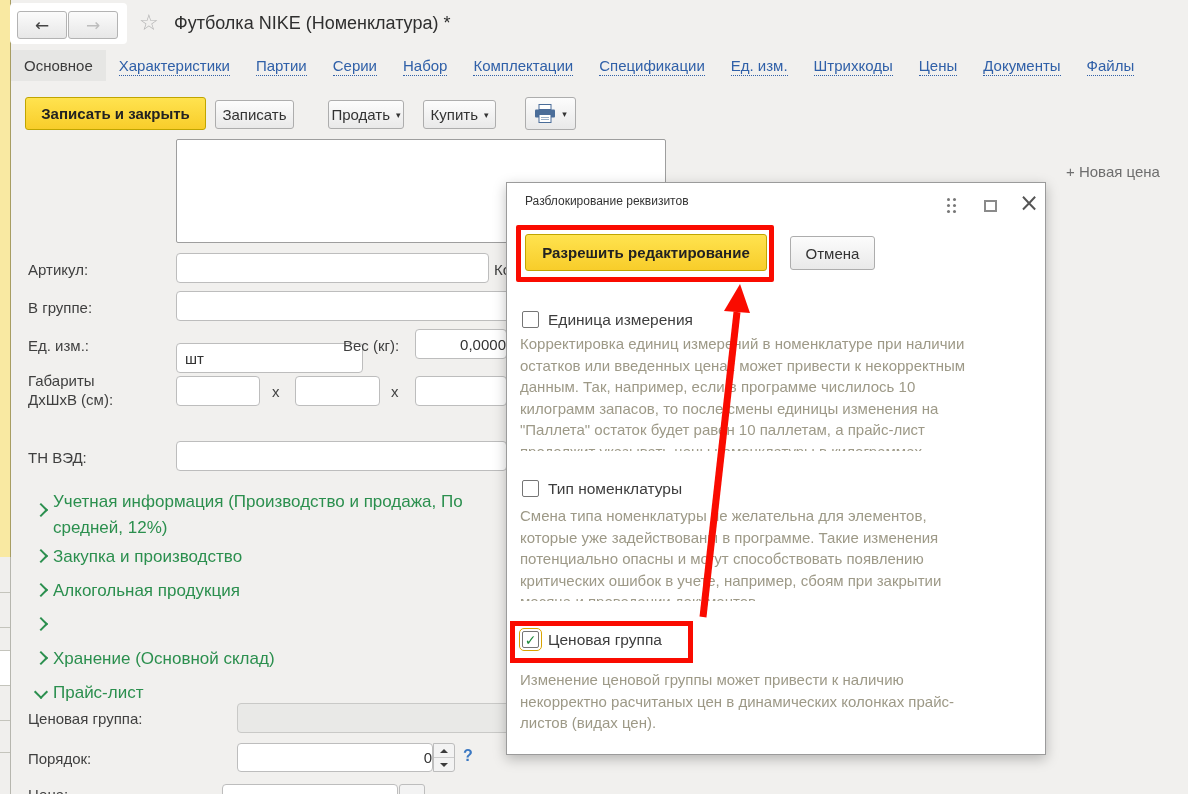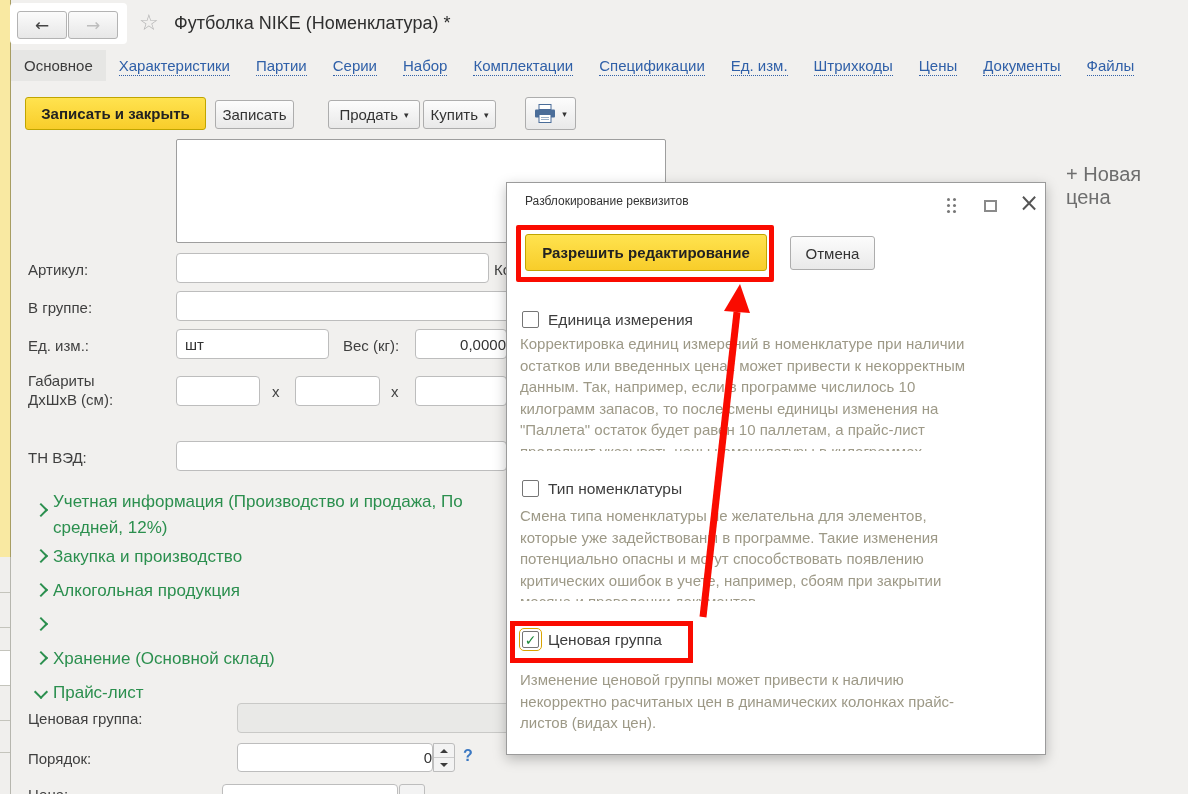--- a/index.html
+++ b/index.html
@@ -29,21 +29,21 @@
   .tab{padding:7px 13px;font-size:15px;white-space:nowrap;cursor:default;}
   .tab.active{background:#e6e6e4;color:#3c3c3c;}
   .tab .lnk{color:#3060a8;border-bottom:1px dotted #3060a8;padding-bottom:1px;}
 
   
   .btn{box-sizing:border-box;border:1px solid #adadad;border-radius:3px;
        background:linear-gradient(#fcfcfc,#e9e9e9);display:flex;align-items:center;justify-content:center;
        font-size:15px;color:#333333;white-space:nowrap;}
   .btn-yellow{background:linear-gradient(#ffe34f,#f8cd2a);border-color:#c0a500;font-weight:bold;color:#222222;}
   .caret{font-size:9px;color:#333333;margin-left:6px;}
-  .new-price{left:1066px;top:163px;font-size:20px;color:#6e6e6e;}
+  .new-price{left:1066px;top:163px;font-size:15px;color:#6e6e6e;}
 
   
   .lbl{font-size:15px;color:#3f3f3f;white-space:nowrap;}
   .inp{box-sizing:border-box;background:#ffffff;border:1px solid #bdbdbd;border-radius:4px;
        font-size:15px;color:#333333;display:flex;align-items:center;}
   .inp.right{justify-content:flex-end;padding-right:0;}
   .inp.left{padding-left:8px;}
   .inp.disabled{background:#e9e9e7;border-color:#c9c9c7;}
   .name-box{left:176px;top:139px;width:490px;height:104px;background:#ffffff;border:1px solid #9e9e9e;
             border-radius:2px;box-sizing:border-box;}
@@ -118,21 +118,21 @@
     <div class="tab"><span class="lnk">Спецификации</span></div>
     <div class="tab"><span class="lnk">Ед. изм.</span></div>
     <div class="tab"><span class="lnk">Штрихкоды</span></div>
     <div class="tab"><span class="lnk">Цены</span></div>
     <div class="tab"><span class="lnk">Документы</span></div>
     <div class="tab"><span class="lnk">Файлы</span></div>
   </div>
 
   <div class="abs btn btn-yellow" style="left:25px;top:97px;width:181px;height:33px;">Записать и закрыть</div>
   <div class="abs btn" style="left:215px;top:100px;width:79px;height:29px;">Записать</div>
-  <div class="abs btn" style="left:328px;top:100px;width:92px;height:29px;">
+  <div class="abs btn" style="left:328px;top:100px;width:76px;height:29px;">
     <span>Продать</span>
       <span class="caret glyph">▾</span>
   </div>
   <div class="abs btn" style="left:423px;top:100px;width:73px;height:29px;">
     <span>Купить</span>
       <span class="caret glyph">▾</span>
   </div>
   <div class="abs btn" style="left:525px;top:97px;width:51px;height:33px;">
     <span style="display:flex;">
       <svg width="22" height="19" viewBox="0 0 22 19">
@@ -151,21 +151,21 @@
   <div class="abs name-box"></div>
 
   <div class="abs lbl" style="left:28px;top:261px;">Артикул:</div>
   <div class="abs inp left" style="left:176px;top:253px;width:313px;height:30px;"></div>
   <div class="abs lbl" style="left:494px;top:261px;">Код:</div>
 
   <div class="abs lbl" style="left:28px;top:299px;">В группе:</div>
   <div class="abs inp left" style="left:176px;top:291px;width:344px;height:30px;"></div>
 
   <div class="abs lbl" style="left:28px;top:337px;">Ед. изм.:</div>
-  <div class="abs inp left" style="left:176px;top:329px;width:153px;height:30px;">шт</div>
+  <div class="abs inp left" style="left:176px;top:343px;width:187px;height:30px;">шт</div>
   <div class="abs lbl" style="left:343px;top:337px;">Вес (кг):</div>
   <div class="abs inp right" style="left:415px;top:329px;width:92px;height:30px;">0,0000</div>
 
   <div class="abs lbl" style="left:28px;top:371px;line-height:19px;">
     <div>Габариты</div>
     <div>ДхШхВ (см):</div>
   </div>
   <div class="abs inp" style="left:176px;top:376px;width:84px;height:30px;"></div>
   <div class="abs sep-x" style="left:272px;top:383px;">х</div>
   <div class="abs inp" style="left:295px;top:376px;width:85px;height:30px;"></div>

